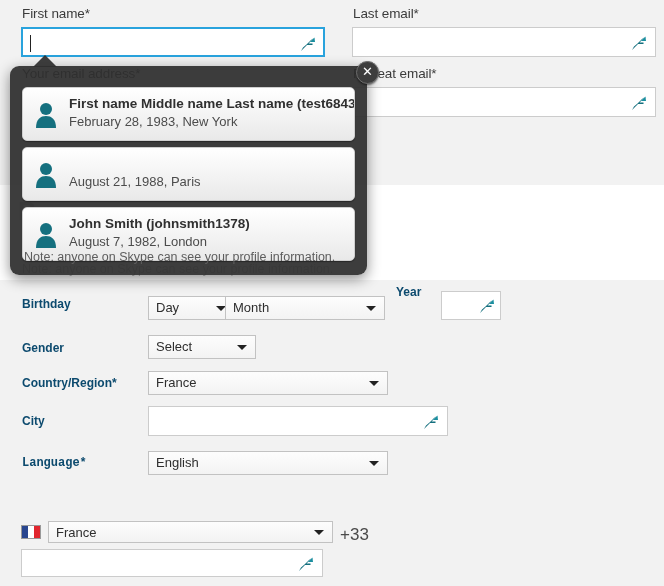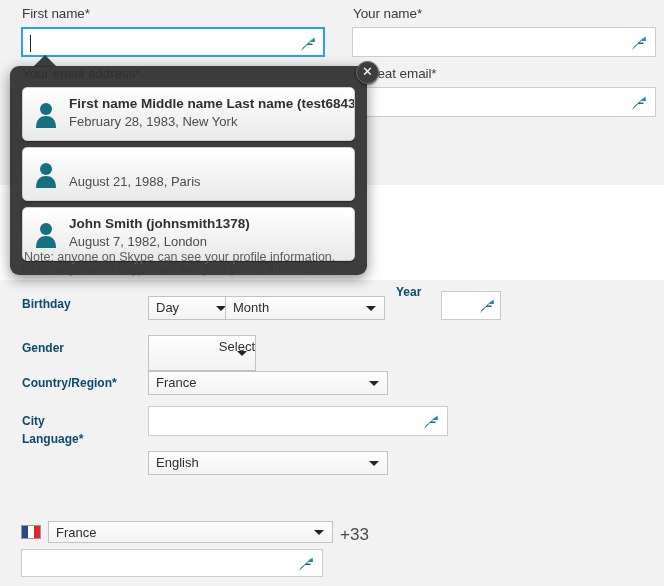--- a/index.html
+++ b/index.html
@@ -233,21 +233,21 @@
   <div class="txtfield focused" style="left:21px; top:27px; width:304px; height:30px;">
     <div class="caret" style="left:7px; top:6px; height:17px;"></div>
     <span class="lp-icon" style="right:5px; top:7px;">
       <svg width="20" height="16" viewBox="0 0 20 16">
         <path d="M16 2 L10.5 7.5 L14.5 7.5 L14.5 9 L9 9 L3 15 L5 11.5 L8.5 8.5 L13 4 Z" fill="#15707f"></path>
         <path d="M16.5 1.5 L12 6 L17 6 Z" fill="#1b8fa0"></path>
       </svg>
     </span>
   </div>
 
-  <div class="fld-label" style="left:353px; top:6px;">Your name*</div>
+  <div class="fld-label" style="left:353px; top:6px;">Last email*</div>
   <div class="txtfield" style="left:352px; top:27px; width:304px; height:30px;">
     <span class="lp-icon" style="right:6px; top:7px;">
       <svg width="20" height="16" viewBox="0 0 20 16">
         <path d="M16 2 L10.5 7.5 L14.5 7.5 L14.5 9 L9 9 L3 15 L5 11.5 L8.5 8.5 L13 4 Z" fill="#15707f"></path>
         <path d="M16.5 1.5 L12 6 L17 6 Z" fill="#1b8fa0"></path>
       </svg>
     </span>
   </div>
 
   <div class="fld-label behind" style="left:22px; top:66px; color:#3b3b3b;">Your email address*</div>
@@ -334,42 +334,42 @@
   <div class="txtfield" style="left:441px; top:291px; width:60px; height:29px;">
     <span class="lp-icon" style="right:3px; top:6px;">
       <svg width="20" height="16" viewBox="0 0 20 16">
         <path d="M16 2 L10.5 7.5 L14.5 7.5 L14.5 9 L9 9 L3 15 L5 11.5 L8.5 8.5 L13 4 Z" fill="#15707f"></path>
         <path d="M16.5 1.5 L12 6 L17 6 Z" fill="#1b8fa0"></path>
       </svg>
     </span>
   </div>
 
   <div class="row-label" style="left:22px; top:341px;">Gender</div>
-  <div class="sel" style="left:148px; top:335px; width:108px; height:36px;text-align:right;">
+  <div class="sel" style="left:148px; top:335px; width:108px; height:24px;">
     <span>Select</span>
     <span class="arrow"></span>
   </div>
 
   <div class="row-label" style="left:22px; top:376px;">Country/Region*</div>
   <div class="sel" style="left:148px; top:371px; width:240px; height:24px;">
     <span>France</span>
     <span class="arrow"></span>
   </div>
 
   <div class="row-label" style="left:22px; top:414px;">City</div>
   <div class="txtfield" style="left:148px; top:406px; width:300px; height:30px;">
     <span class="lp-icon" style="right:6px; top:7px;">
       <svg width="20" height="16" viewBox="0 0 20 16">
         <path d="M16 2 L10.5 7.5 L14.5 7.5 L14.5 9 L9 9 L3 15 L5 11.5 L8.5 8.5 L13 4 Z" fill="#15707f"></path>
         <path d="M16.5 1.5 L12 6 L17 6 Z" fill="#1b8fa0"></path>
       </svg>
     </span>
   </div>
 
-  <div class="row-label" style="left:22px; top:432px;">Language*</div>
+  <div class="row-label" style="left:22px; top:456px;font-family:Liberation Mono, monospace;">Language*</div>
   <div class="sel" style="left:148px; top:451px; width:240px; height:24px;">
     <span>English</span>
     <span class="arrow"></span>
   </div>
 
 
   <div class="flag" style="left:21px; top:525px;">
     <i class="b"></i>
       <i class="w"></i>
       <i class="r"></i>

